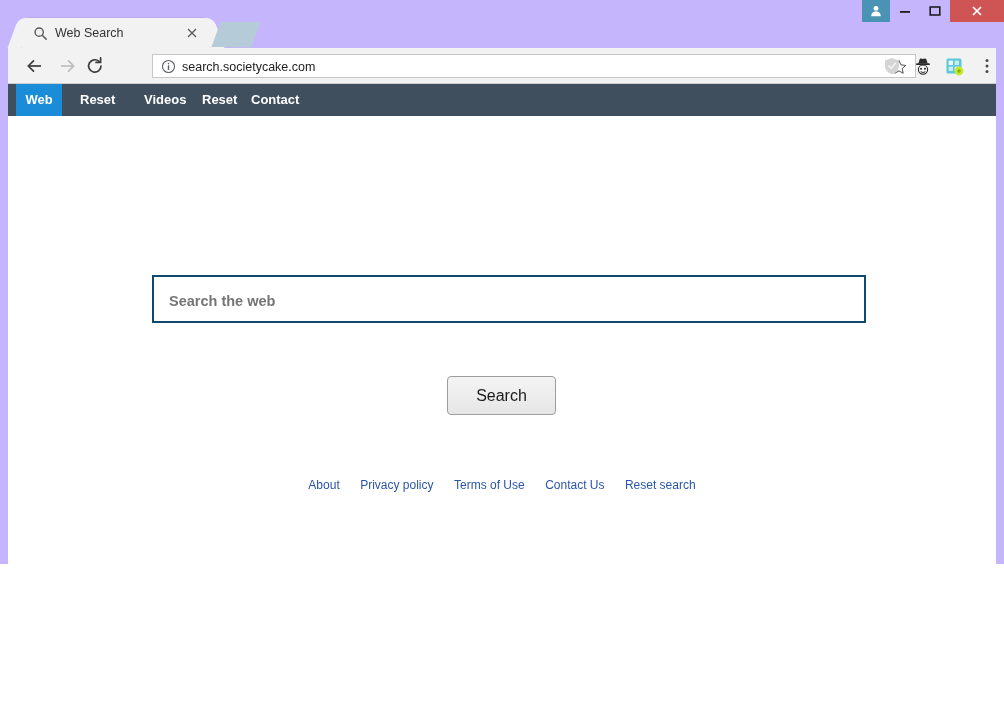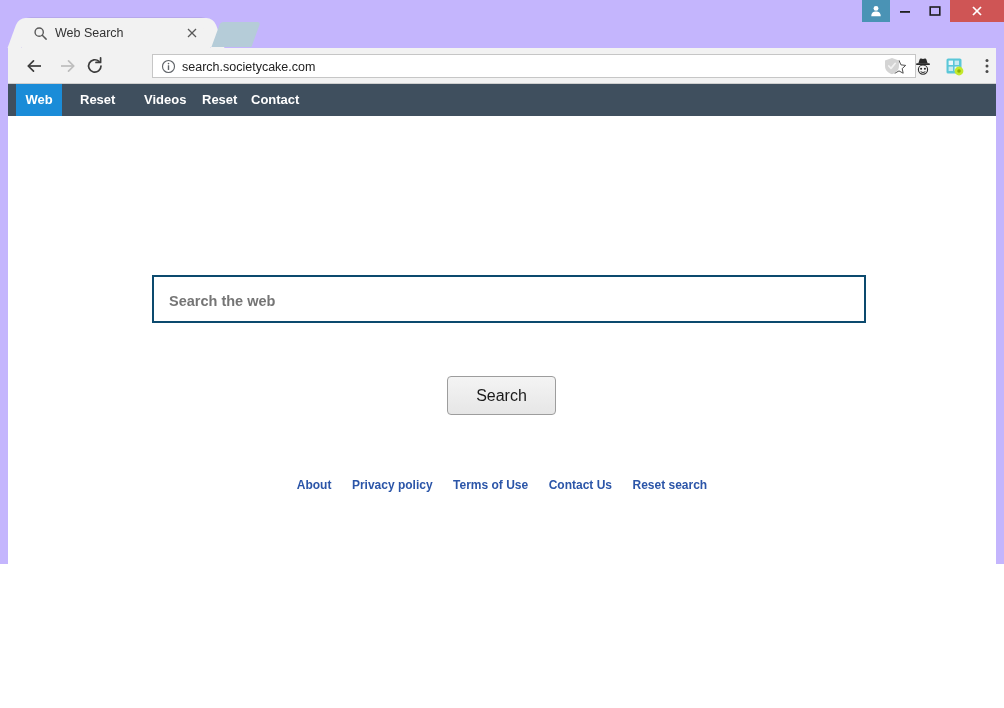--- a/index.html
+++ b/index.html
@@ -290,21 +290,20 @@
     padding: 0;
   }
 
   #footer-links {
     position: absolute;
     left: 0;
     top: 391px;
     width: 988px;
     text-align: center;
     white-space: nowrap;
-    font-weight: bold;
   }
   .footer-link {
     display: inline-block;
     font-size: 12px;
     color: #2b55a8;
     text-decoration: none;
     margin: 0 8px;
     cursor: pointer;
   }
 </style>

